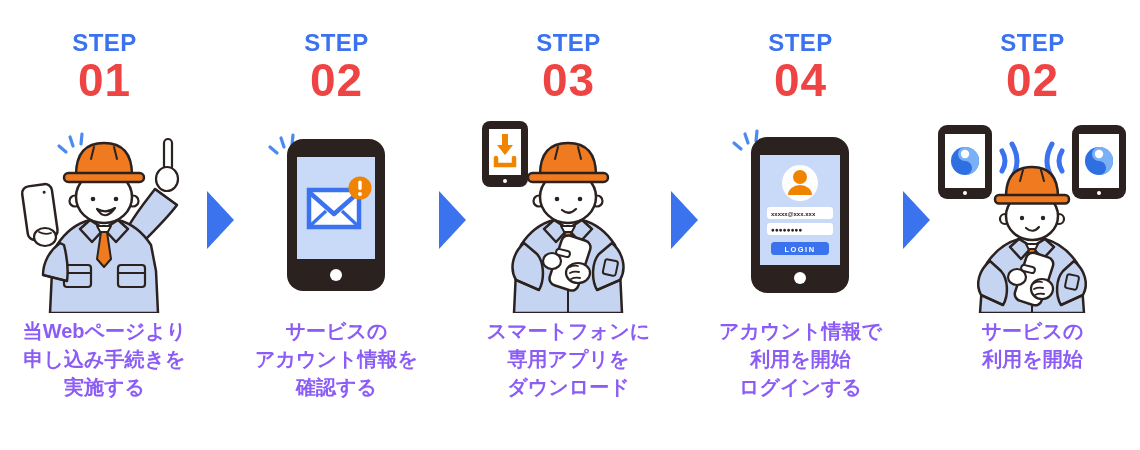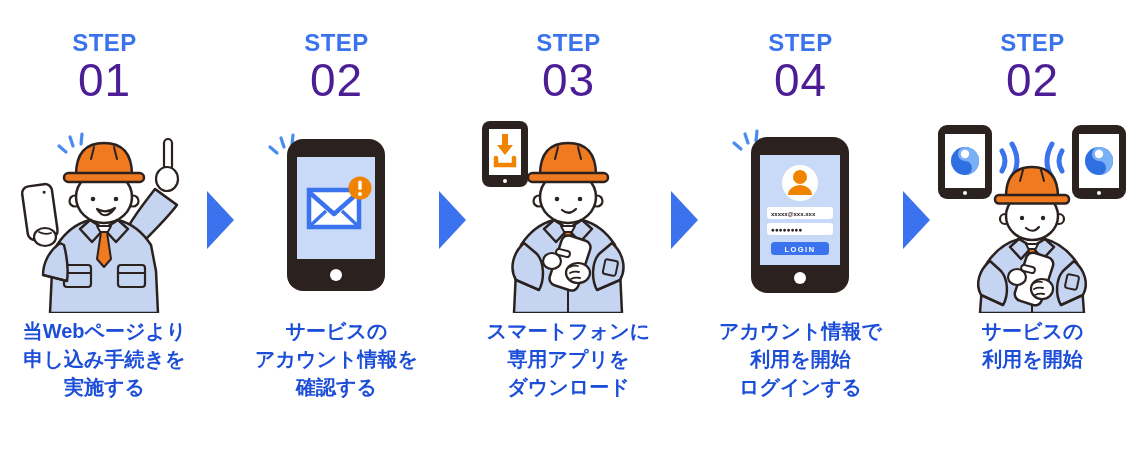--- a/index.html
+++ b/index.html
@@ -2,25 +2,25 @@
 <html><head>
 <meta charset="utf-8">
 <style>
   * { margin:0; padding:0; box-sizing:border-box; }
   html,body { width:1140px; height:450px; background:#ffffff; overflow:hidden;
               font-family:"Liberation Sans", sans-serif; }
   .flow { display:flex; align-items:flex-start; width:925px; padding-left:2px; }
   .step-col { width:205px; display:flex; flex-direction:column; align-items:center; }
   .step-label { margin-top:30px; color:#3b72ee; font-size:24px; font-weight:bold;
                 letter-spacing:.5px; line-height:1.1; }
-  .step-number { color:#4c1d95; font-size:46px; font-weight:normal; line-height:1.05;
+  .step-number { color:#ef4444; font-size:46px; font-weight:bold; line-height:1.05;
                  letter-spacing:1px; }
   .illust { width:205px; height:200px; margin-top:8px; display:flex;
             align-items:flex-start; justify-content:center; }
-  .caption { margin-top:4px; text-align:center; color:#1d4ed8; font-weight:bold;
+  .caption { margin-top:4px; text-align:center; color:#8b5cf6; font-weight:bold;
              font-size:20px; line-height:28px; }
   .arrow { width:0; height:0; border-top:29px solid transparent;
            border-bottom:29px solid transparent; border-left:27px solid #3b72ee;
            margin-top:191px; flex:none; }
   svg text { font-family:"Liberation Sans", sans-serif; }
 </style>
 </head>
 <body>
 
 <div class="flow">

